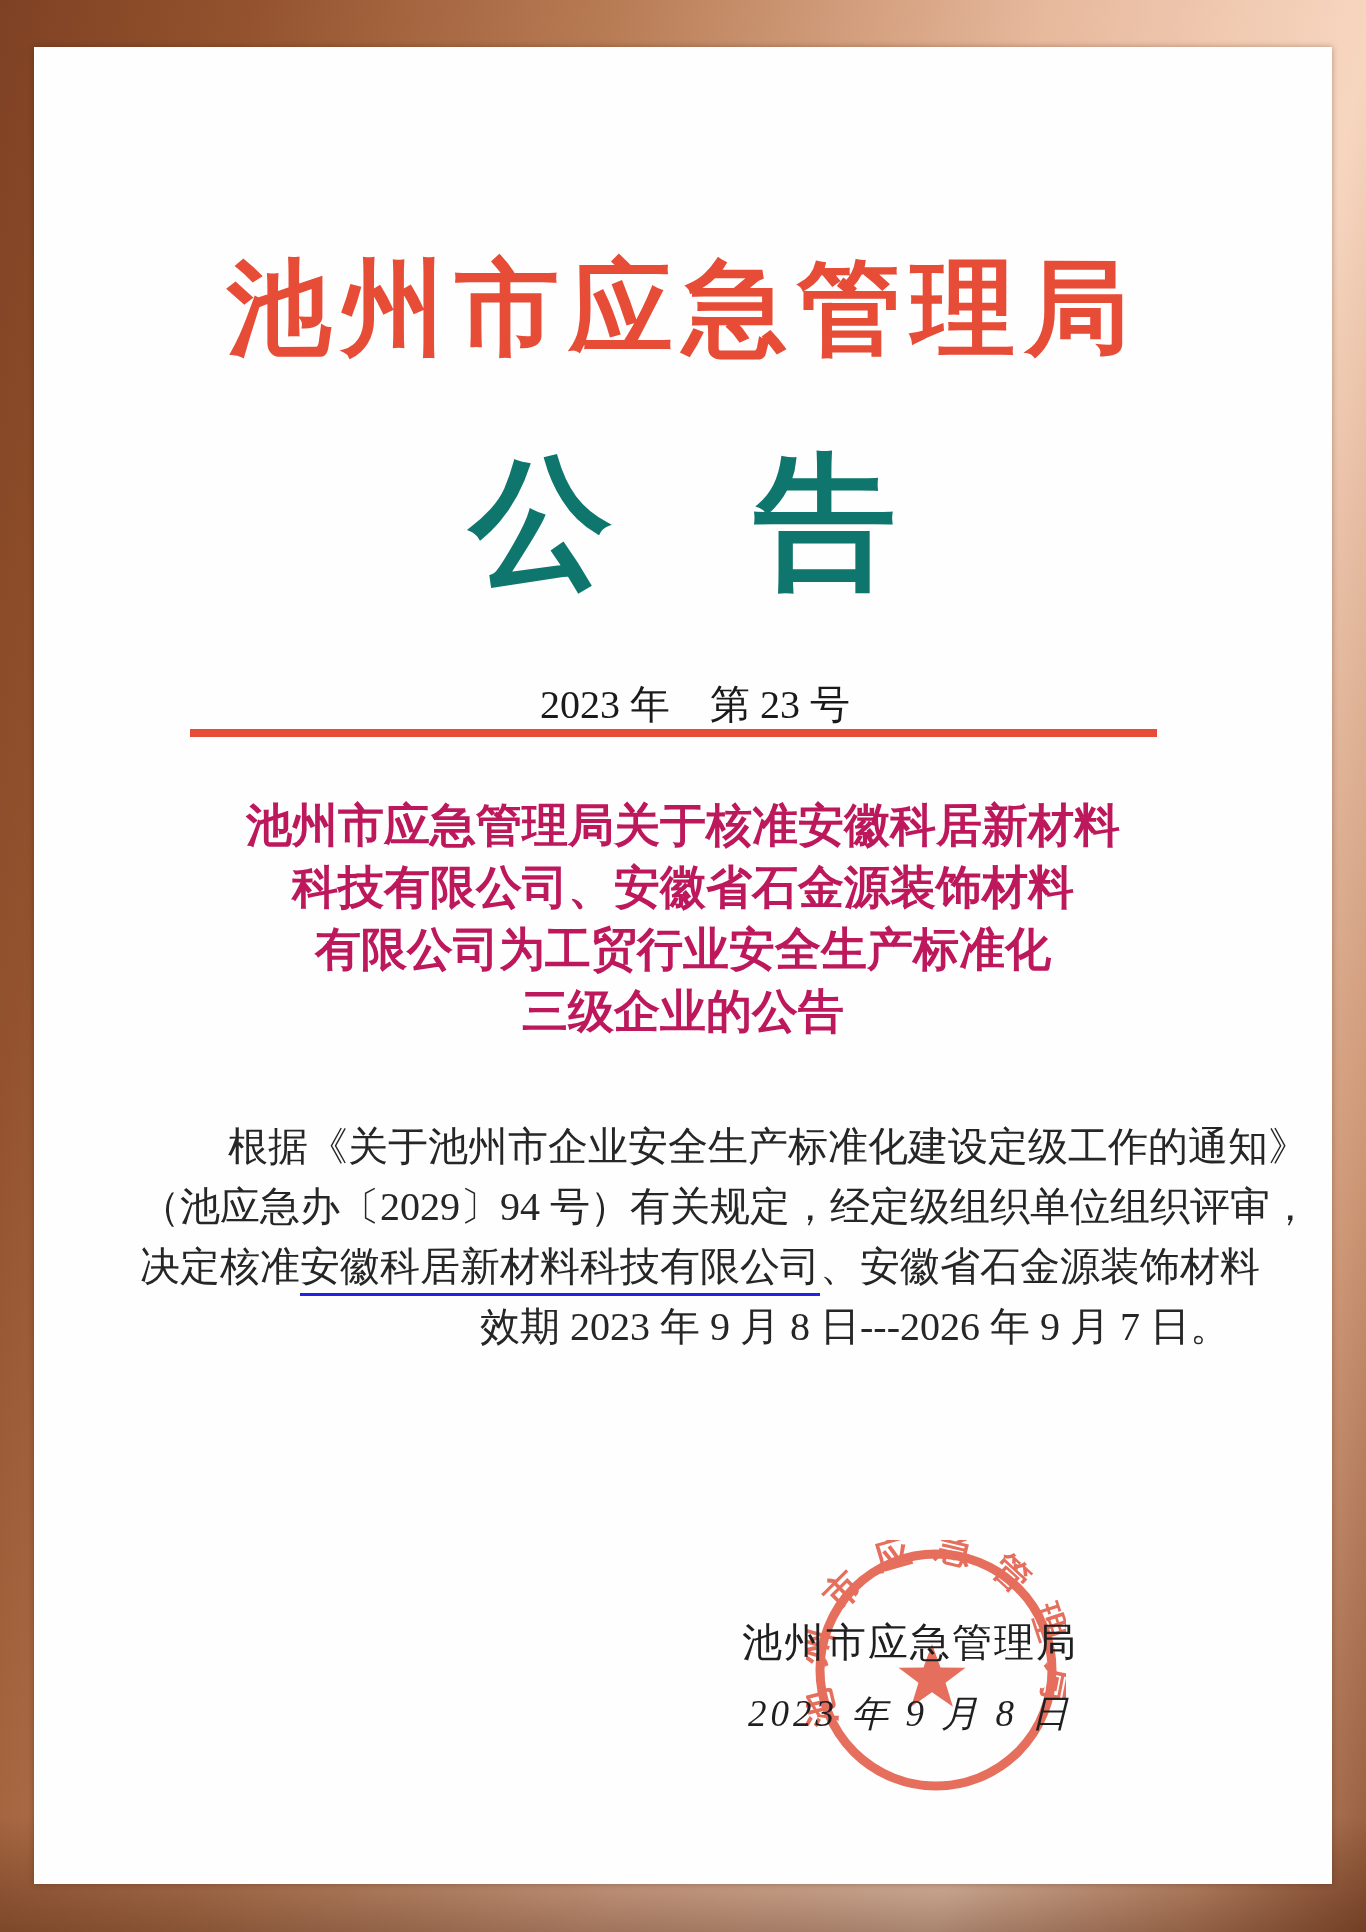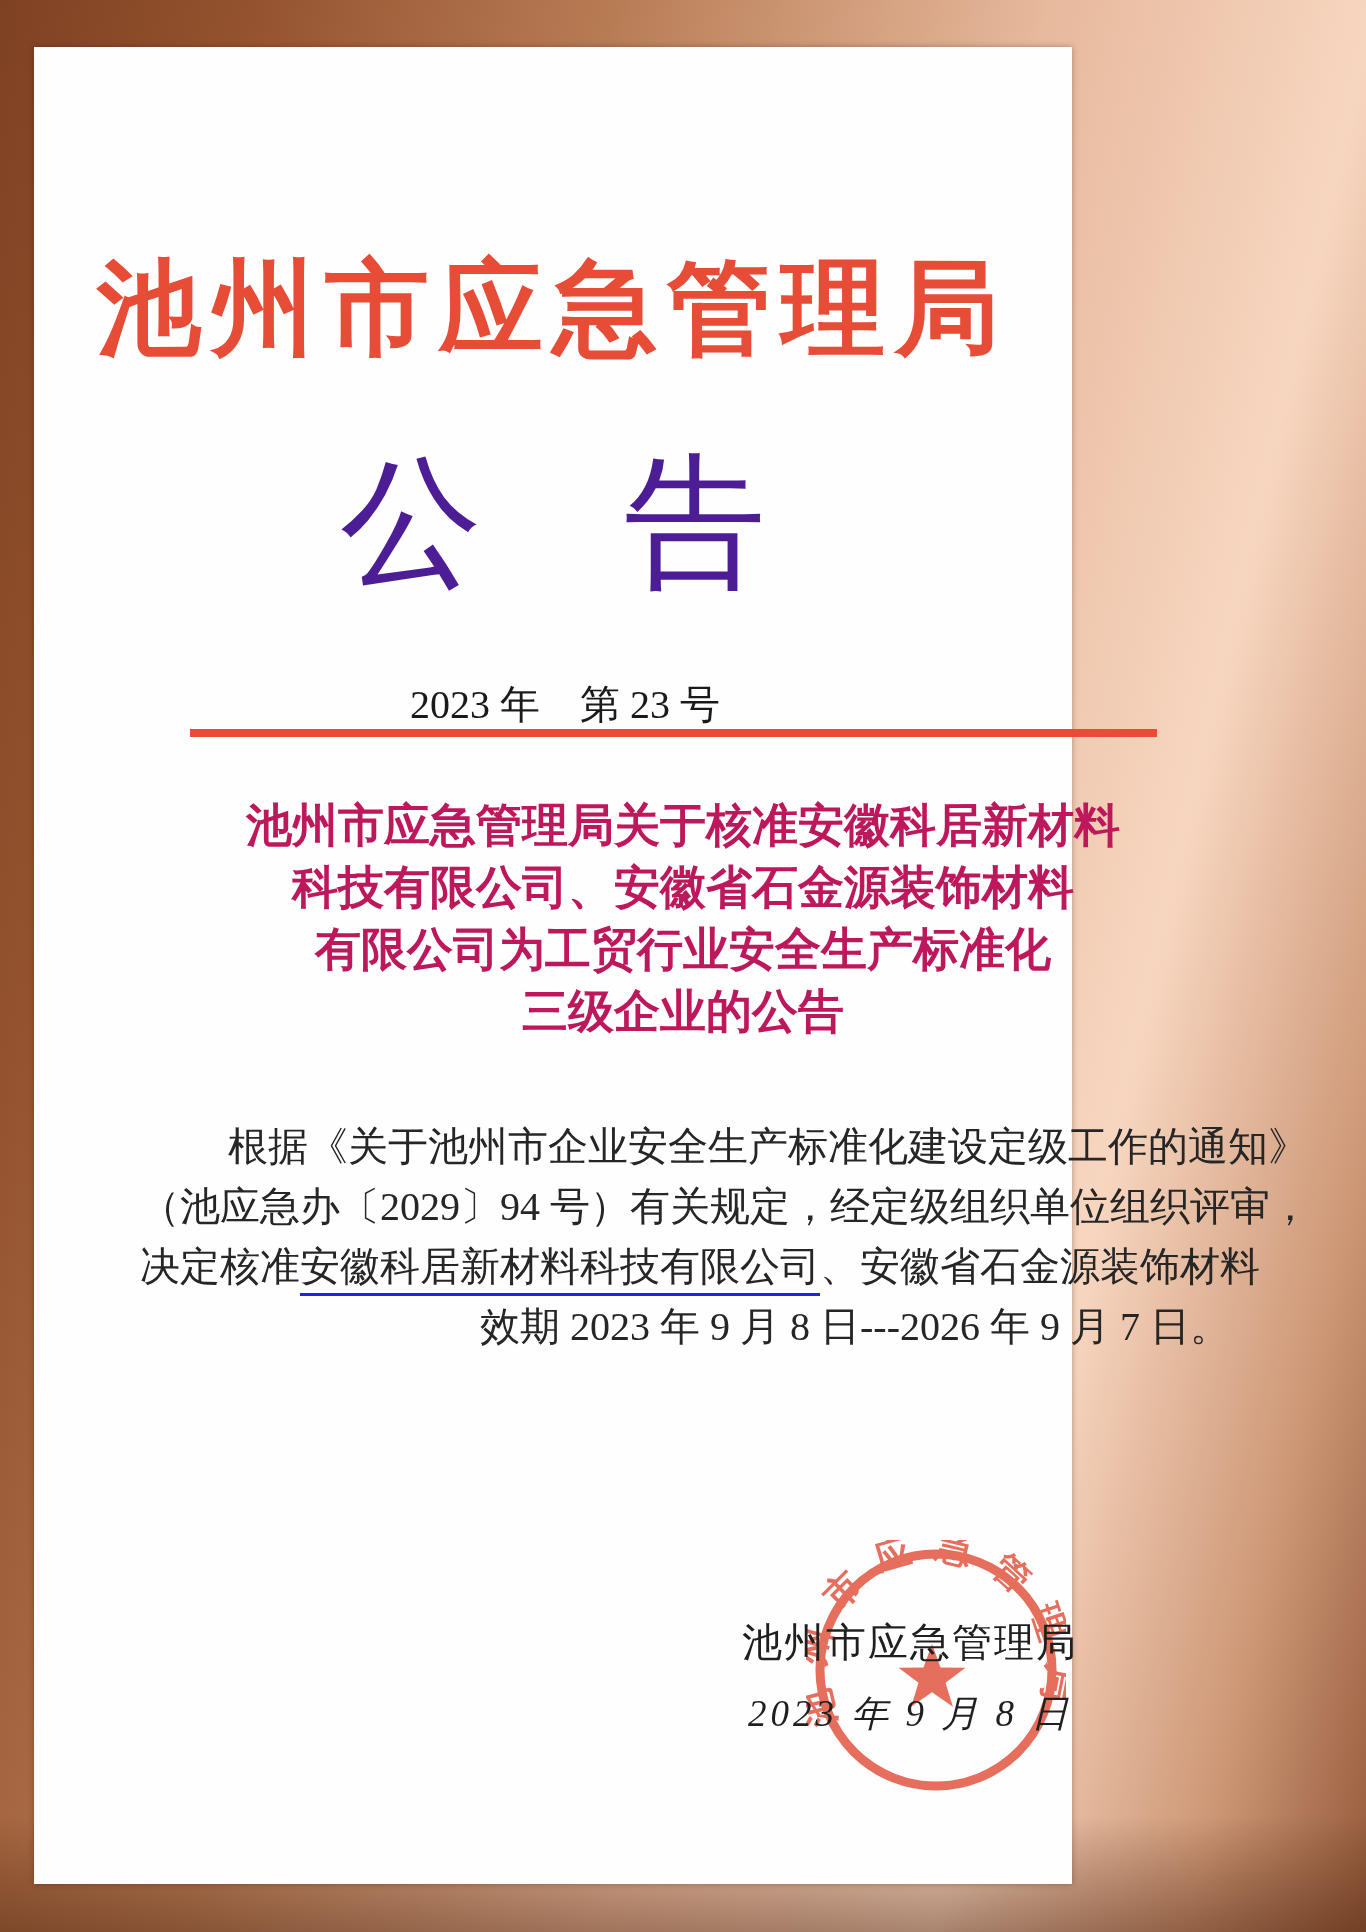--- a/index.html
+++ b/index.html
@@ -4,33 +4,33 @@
 <style>
   html, body { margin: 0; padding: 0; }
   body {
     width: 1366px; height: 1932px; position: relative; overflow: hidden;
     font-family: "Liberation Serif", "DejaVu Serif", serif;
     background:
       linear-gradient(to bottom, rgba(0,0,0,0) 0%, rgba(0,0,0,0) 94%, rgba(74,32,12,0.45) 100%),
       linear-gradient(103deg, #7e4123 0%, #94532e 14%, #b87c55 34%, #e7b99d 58%, #f7d6c0 76%, #cd9776 90%, #93593a 100%);
   }
   .page {
-    position: absolute; left: 34px; top: 47px; width: 1038px; height: 1837px;
+    position: absolute; left: 34px; top: 47px; width: 1298px; height: 1837px;
     background: #fefefe;
     box-shadow: 0 0 6px rgba(60,25,8,0.35);
   }
   .agency-title {
     position: absolute; top: 193px; left: 0; width: 100%;
     text-align: center; font-size: 104px; font-weight: 700;
     letter-spacing: 10px; color: #e74c37; white-space: nowrap;
   }
   .notice-word {
     position: absolute; top: 398px; left: 0; width: 100%;
-    text-align: center; font-size: 142px; font-weight: 400;
-    color: #4c1d95; white-space: nowrap; line-height: 1.1;
+    text-align: center; font-size: 142px; font-weight: 700;
+    color: #0f766e; white-space: nowrap; line-height: 1.1;
   }
   .doc-number {
     position: absolute; top: 630px; left: 0; width: 100%;
     text-align: center; font-size: 40px; color: #1a1a1a; white-space: nowrap; margin-left: 12px;
   }
   .red-rule {
     position: absolute; top: 682px; left: 156px; width: 967px; height: 8px;
     background: #e74c37;
   }
   .main-title {

